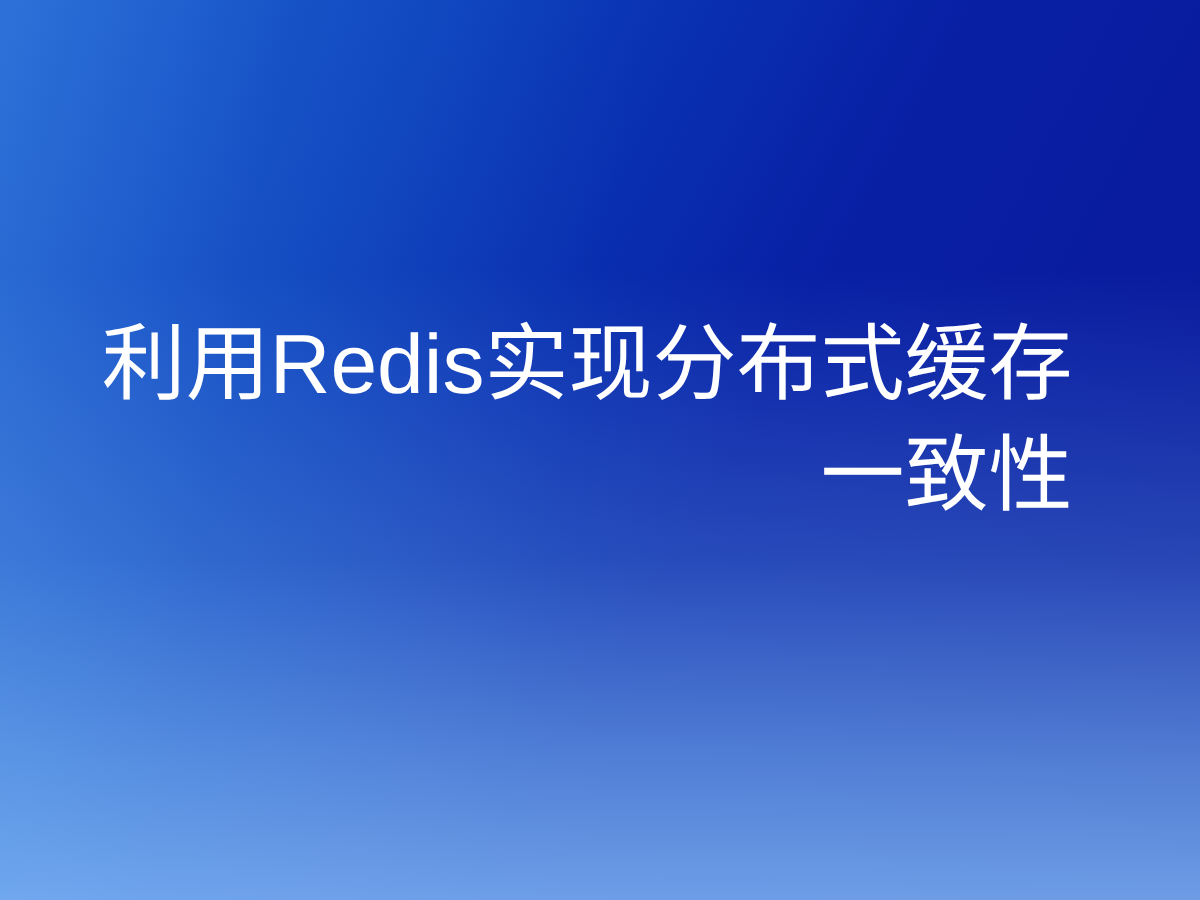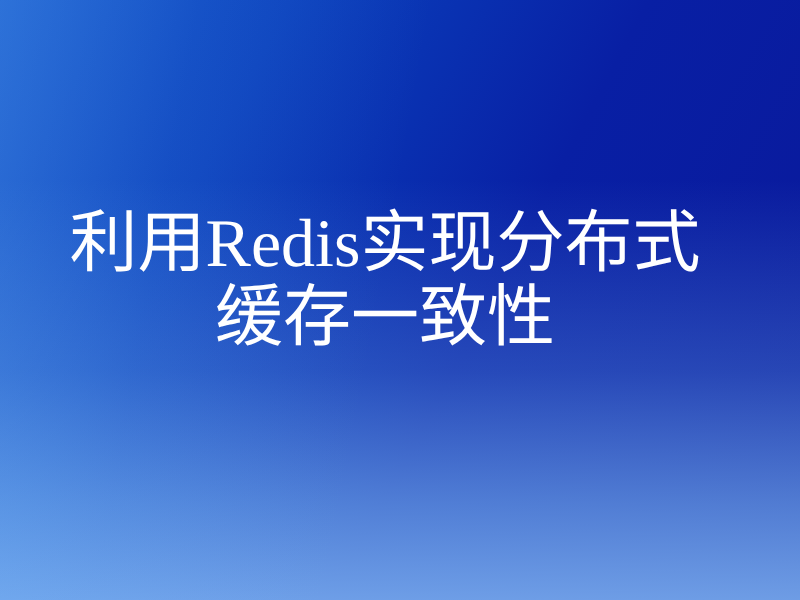--- a/index.html
+++ b/index.html
@@ -70,16 +70,16 @@
 </head>
 <body>
 
 <div class="stage" style="width: 800px; height: 600px;">
 
   <div class="bg-base"></div>
   <div class="bg-lift"></div>
   <div class="bg-left-lift"></div>
 
   <div class="title-block">
-    <h1 class="title-text" style="font-size: 68px; line-height: 74px; text-align: center; color: rgb(255, 255, 255); font-family: Liberation Serif, serif;">利用Redis实现分布式缓存一致性</h1>
+    <h1 class="title-text" style="font-size: 56px; line-height: 74px; text-align: right; color: rgb(255, 255, 255);">利用Redis实现分布式缓存一致性</h1>
   </div>
 
 </div>
 
 </body></html>

